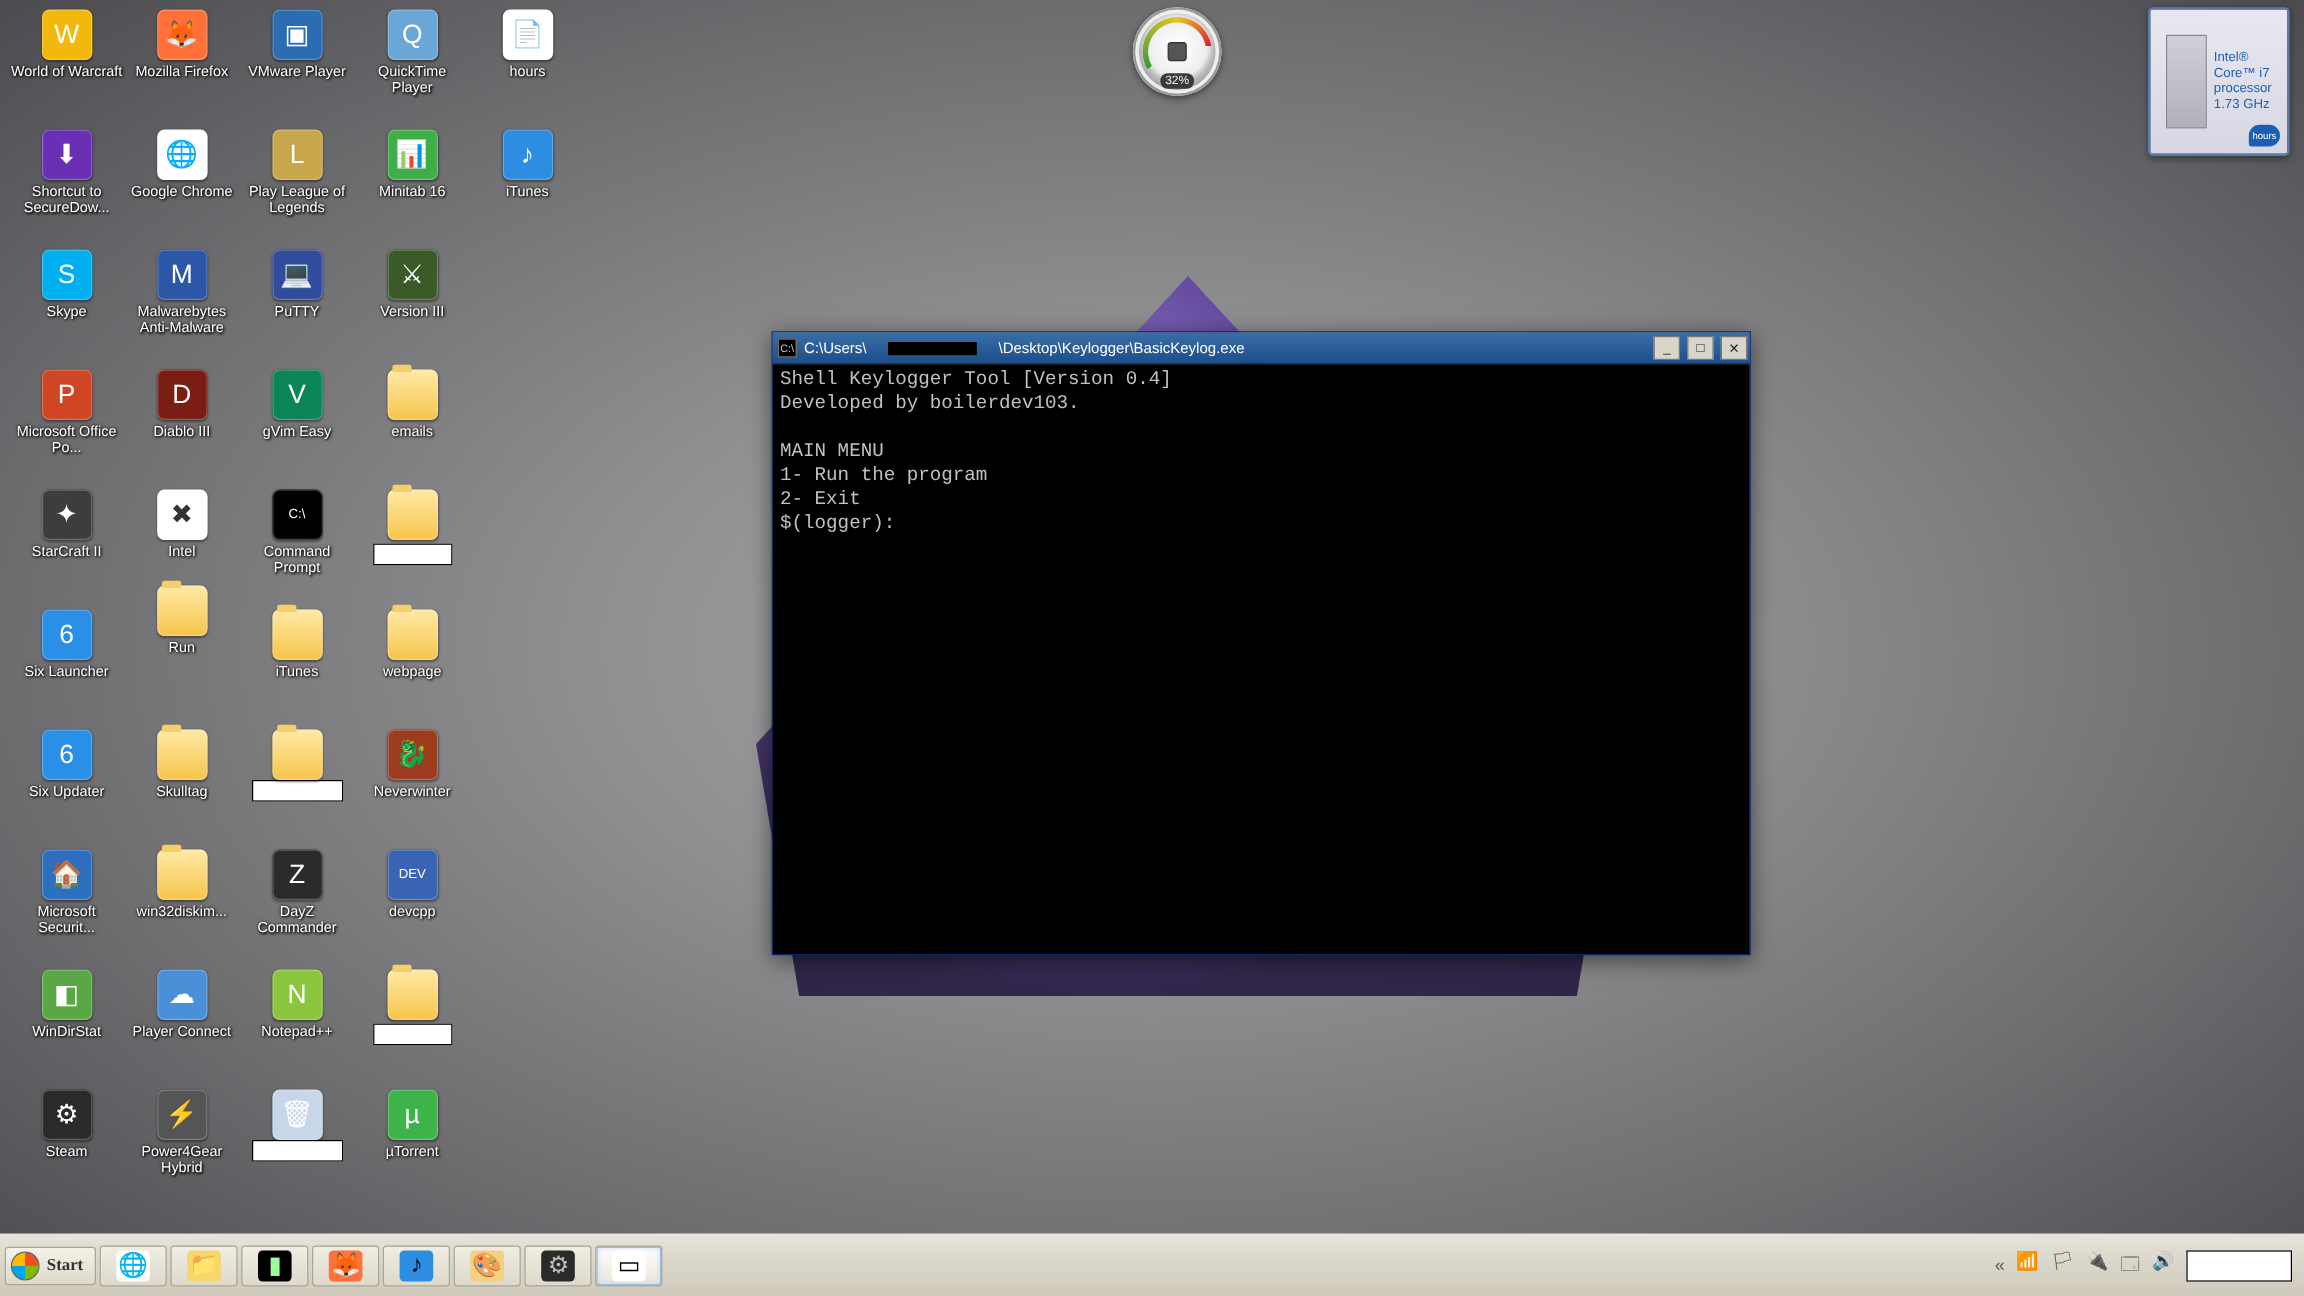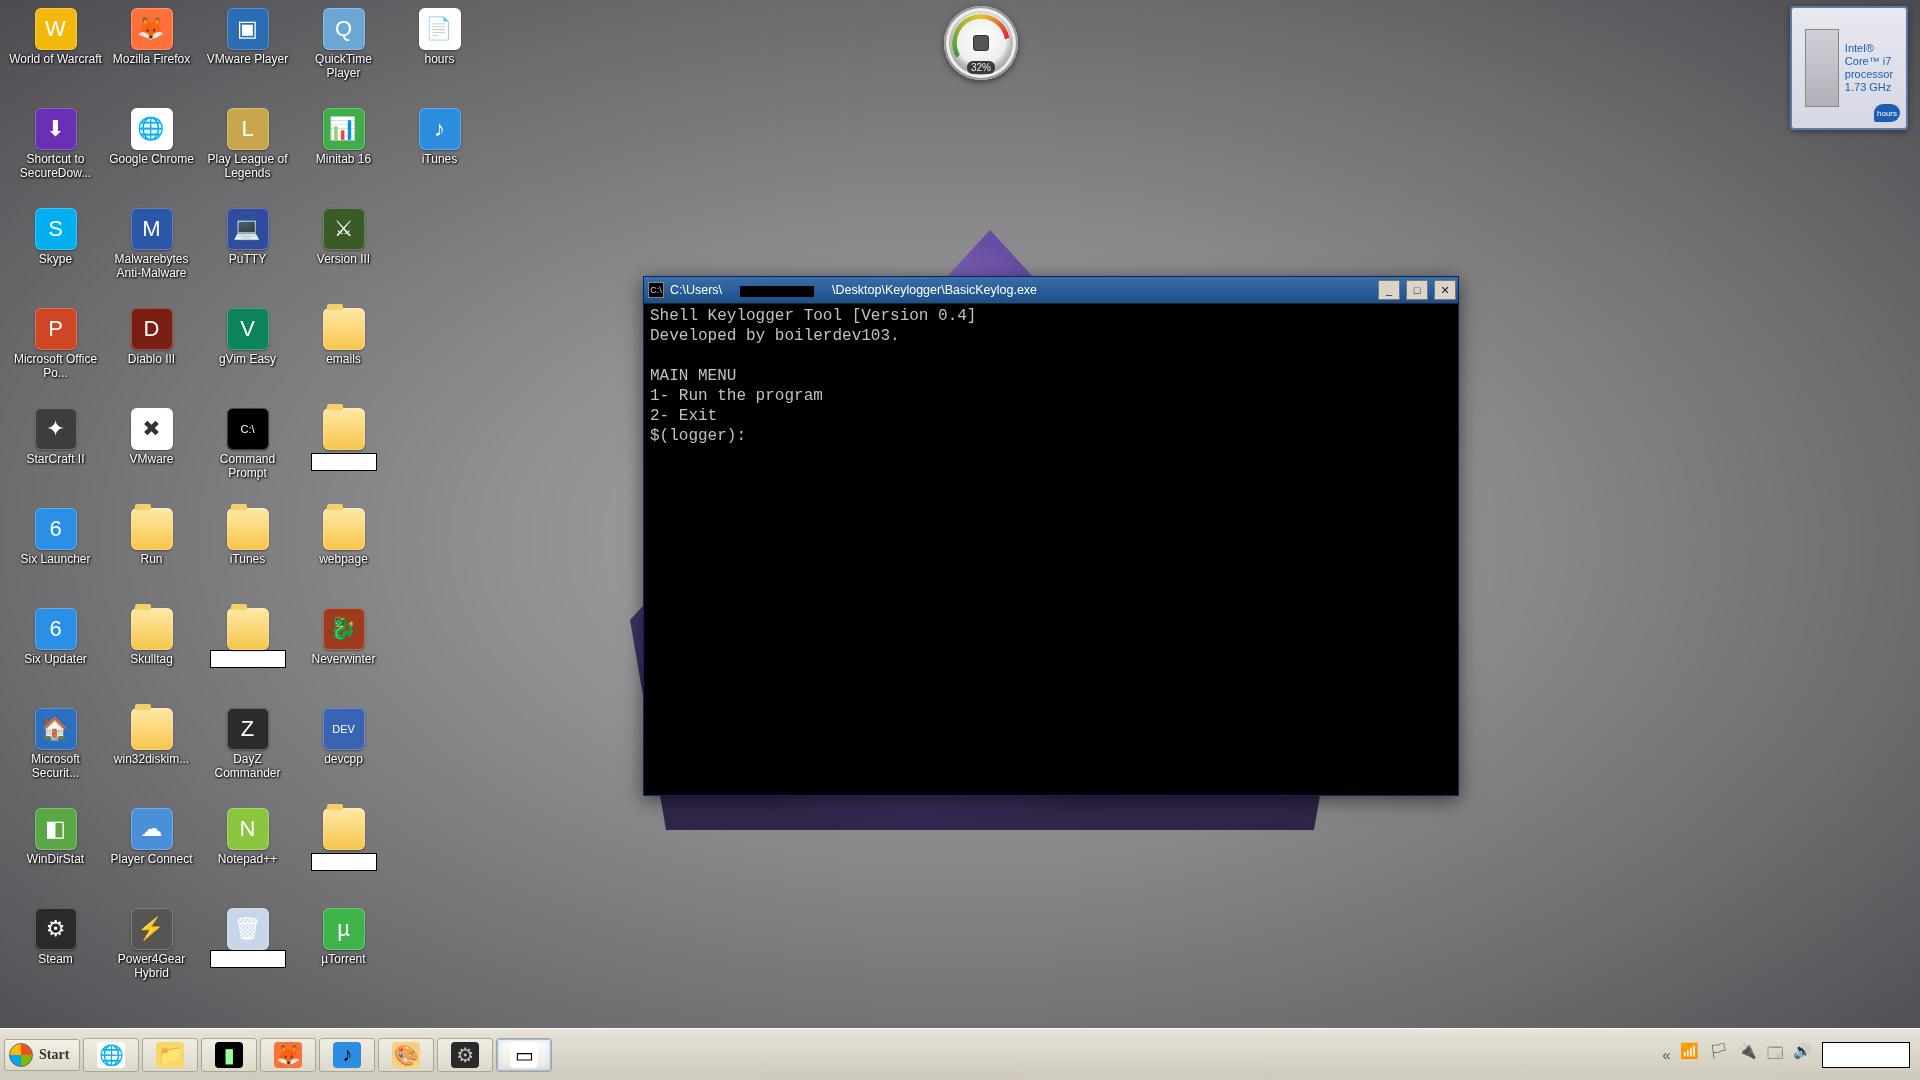--- a/index.html
+++ b/index.html
@@ -32,21 +32,21 @@
     position:absolute; left:643px; top:276px; width:816px; height:520px;
     border:1px solid #0a246a; box-shadow:0 4px 18px rgba(0,0,0,.55);
     display:flex; flex-direction:column;
   }
   .cmd .title {
     height:26px; background:linear-gradient(#3a6ea5,#1b4e8a);
     display:flex; align-items:center; color:#fff; font-size:12.5px;
     padding:0 2px 0 4px; gap:6px;
   }
   .cmd .title .cmdicon { width:16px;height:16px;background:#000;border:1px solid #888; font-size:9px; color:#ccc; display:flex;align-items:center;justify-content:center;}
-  .cmd .title .txt { flex:0 0 auto; display:flex; align-items:flex-end; gap:18px;}
+  .cmd .title .txt { flex:0 0 auto; display:flex; align-items:center; gap:18px;}
   .cmd .title .txt .blk { display:inline-block; width:74px; height:11px; background:#000; }
   .cmd .title .sp { flex:1; }
   .cmd .title .btn { width:22px;height:20px;background:#d9d5c9;border:1px solid #777; display:flex;align-items:center;justify-content:center;font-size:11px;font-family:Arial;color:#222;cursor:pointer;}
   .cmd .body { flex:1; background:#000; color:#c0c0c0; font:16px/1.25 "Lucida Console","Courier New",monospace; padding:2px 6px; white-space:pre; border-top:1px solid #222;}
 
   
   .gauge-cluster{position:absolute; left:868px; top:6px; width:160px; height:120px;}
   .gauge{position:absolute;border-radius:50%;background:radial-gradient(circle at 50% 45%,#fff 0%,#eee 45%,#bbb 55%,#666 90%);box-shadow:0 2px 6px rgba(0,0,0,.5),inset 0 0 0 2px #999,inset 0 0 0 5px #eee;}
   .gauge.big{left:0;top:18px;width:108px;height:108px;}
   .gauge.sm{left:76px;top:0;width:74px;height:74px;}
@@ -149,35 +149,35 @@
     <div class="dicon" style="left: 292px; top: 304px;">
       <div class="bx fold"></div>
       <div class="lbl">emails</div>
     </div>
     <div class="dicon" style="left: 4px; top: 404px;">
       <div class="bx" style="background: rgb(61, 61, 61);">✦</div>
       <div class="lbl">StarCraft II</div>
     </div>
     <div class="dicon" style="left: 100px; top: 404px;">
       <div class="bx" style="background: rgb(255, 255, 255); color: rgb(51, 51, 51);">✖</div>
-      <div class="lbl">VMware</div>
+      <div class="lbl">Intel</div>
     </div>
     <div class="dicon" style="left: 196px; top: 404px;">
       <div class="bx" style="background: rgb(0, 0, 0); font-size: 11px;">C:\</div>
       <div class="lbl">Command Prompt</div>
     </div>
     <div class="dicon" style="left: 292px; top: 404px;">
       <div class="bx fold"></div>
       <div class="redact"></div>
     </div>
     <div class="dicon" style="left: 4px; top: 504px;">
       <div class="bx" style="background: rgb(42, 143, 230);">6</div>
       <div class="lbl">Six Launcher</div>
     </div>
-    <div class="dicon" style="left: 100px; top: 504px;">
+    <div class="dicon" style="left: 100px; top: 484px;">
       <div class="bx fold"></div>
       <div class="lbl">Run</div>
     </div>
     <div class="dicon" style="left: 196px; top: 504px;">
       <div class="bx fold"></div>
       <div class="lbl">iTunes</div>
     </div>
     <div class="dicon" style="left: 292px; top: 504px;">
       <div class="bx fold"></div>
       <div class="lbl">webpage</div>

